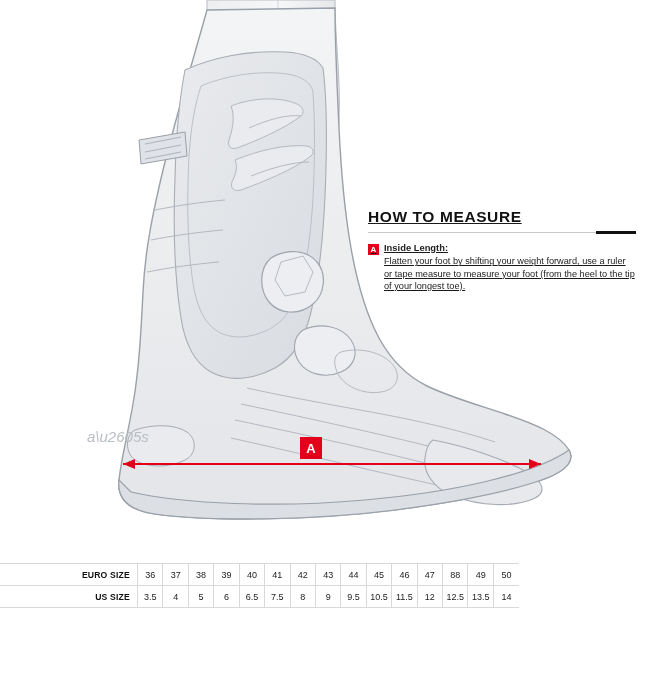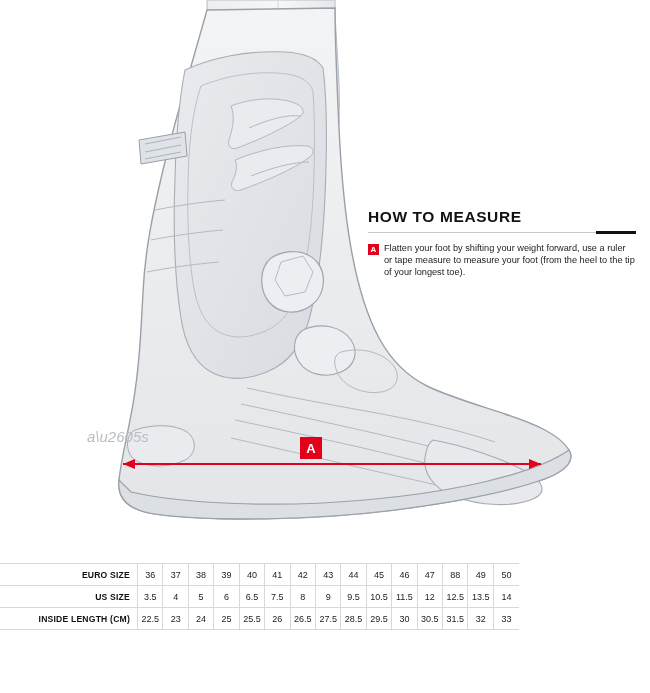--- a/index.html
+++ b/index.html
@@ -34,20 +34,21 @@
   .illustration svg {
     display: block;
   }
 
   
   .howto {
     position: absolute;
     left: 368px;
     top: 208px;
     width: 268px;
+    text-decoration: underline;
   }
   .howto-title {
     font-size: 15.5px;
     font-weight: bold;
     letter-spacing: 0.6px;
     color: #111;
     margin: 0 0 6px 0;
   }
   .howto-rule {
     height: 1px;
@@ -253,20 +254,21 @@
       </g>
     </svg>
   </div>
 
   <div class="howto">
     <div class="howto-title">HOW TO MEASURE</div>
     <div class="howto-rule"></div>
     <div class="howto-row">
       <div class="badge">A</div>
       <div class="howto-text">
+        <span class="howto-label">Inside Length:</span>
         <span>Flatten your foot by shifting your weight forward, use a ruler or tape measure to measure your foot (from the heel to the tip of your longest toe).</span>
       </div>
     </div>
   </div>
 
   <div class="table-wrap">
     <table class="sizes">
       <tbody>
         <tr>
           <td class="rowhead">EURO SIZE</td>
@@ -297,35 +299,17 @@
           <td>8</td>
           <td>9</td>
           <td>9.5</td>
           <td>10.5</td>
           <td>11.5</td>
           <td>12</td>
           <td>12.5</td>
           <td>13.5</td>
           <td>14</td>
         </tr>
-        <tr>
-          <td class="rowhead">INSIDE LENGTH (CM)</td>
-          <td>22.5</td>
-          <td>23</td>
-          <td>24</td>
-          <td>25</td>
-          <td>25.5</td>
-          <td>26</td>
-          <td>26.5</td>
-          <td>27.5</td>
-          <td>28.5</td>
-          <td>29.5</td>
-          <td>30</td>
-          <td>30.5</td>
-          <td>31.5</td>
-          <td>32</td>
-          <td>33</td>
-        </tr>
       </tbody>
     </table>
   </div>
 
 </div>
 
 </body></html>

